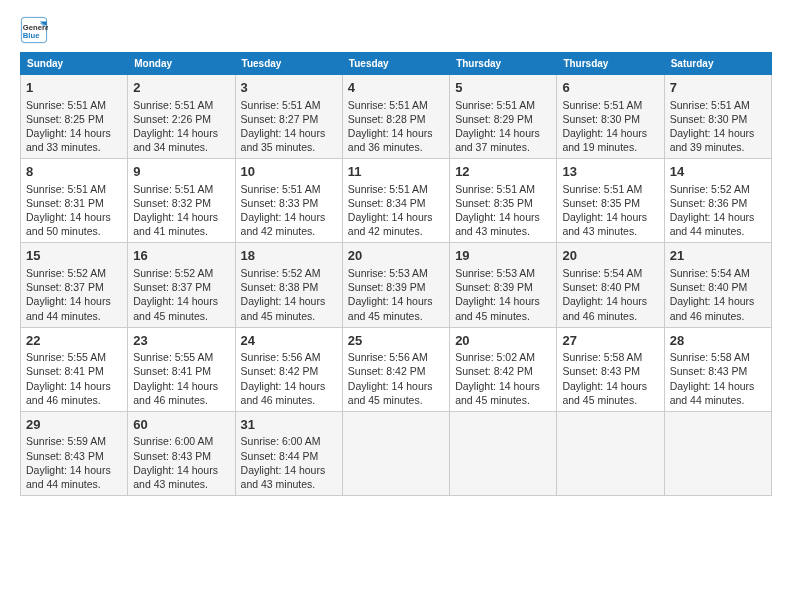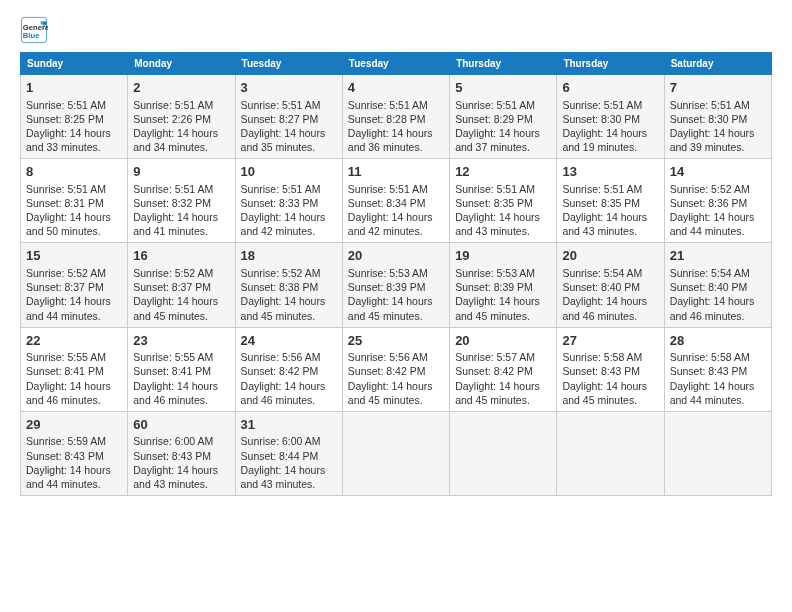--- a/index.html
+++ b/index.html
@@ -139,21 +139,21 @@
           <td><span class="day-num">20</span><span>Sunrise: 5:53 AM</span><br><span>Sunset: 8:39 PM</span><br><span>Daylight: 14 hours</span><br><span>and 45 minutes.</span></td>
           <td><span class="day-num">19</span><span>Sunrise: 5:53 AM</span><br><span>Sunset: 8:39 PM</span><br><span>Daylight: 14 hours</span><br><span>and 45 minutes.</span></td>
           <td><span class="day-num">20</span><span>Sunrise: 5:54 AM</span><br><span>Sunset: 8:40 PM</span><br><span>Daylight: 14 hours</span><br><span>and 46 minutes.</span></td>
           <td><span class="day-num">21</span><span>Sunrise: 5:54 AM</span><br><span>Sunset: 8:40 PM</span><br><span>Daylight: 14 hours</span><br><span>and 46 minutes.</span></td>
         </tr>
         <tr>
           <td><span class="day-num">22</span><span>Sunrise: 5:55 AM</span><br><span>Sunset: 8:41 PM</span><br><span>Daylight: 14 hours</span><br><span>and 46 minutes.</span></td>
           <td><span class="day-num">23</span><span>Sunrise: 5:55 AM</span><br><span>Sunset: 8:41 PM</span><br><span>Daylight: 14 hours</span><br><span>and 46 minutes.</span></td>
           <td><span class="day-num">24</span><span>Sunrise: 5:56 AM</span><br><span>Sunset: 8:42 PM</span><br><span>Daylight: 14 hours</span><br><span>and 46 minutes.</span></td>
           <td><span class="day-num">25</span><span>Sunrise: 5:56 AM</span><br><span>Sunset: 8:42 PM</span><br><span>Daylight: 14 hours</span><br><span>and 45 minutes.</span></td>
-          <td><span class="day-num">20</span><span>Sunrise: 5:57 AM</span><br><span>Sunset: 8:42 PM</span><br><span>Daylight: 14 hours</span><br><span>and 45 minutes.</span></td>
+          <td><span class="day-num">20</span><span>Sunrise: 5:02 AM</span><br><span>Sunset: 8:42 PM</span><br><span>Daylight: 14 hours</span><br><span>and 45 minutes.</span></td>
           <td><span class="day-num">27</span><span>Sunrise: 5:58 AM</span><br><span>Sunset: 8:43 PM</span><br><span>Daylight: 14 hours</span><br><span>and 45 minutes.</span></td>
           <td><span class="day-num">28</span><span>Sunrise: 5:58 AM</span><br><span>Sunset: 8:43 PM</span><br><span>Daylight: 14 hours</span><br><span>and 44 minutes.</span></td>
         </tr>
         <tr>
           <td><span class="day-num">29</span><span>Sunrise: 5:59 AM</span><br><span>Sunset: 8:43 PM</span><br><span>Daylight: 14 hours</span><br><span>and 44 minutes.</span></td>
           <td><span class="day-num">60</span><span>Sunrise: 6:00 AM</span><br><span>Sunset: 8:43 PM</span><br><span>Daylight: 14 hours</span><br><span>and 43 minutes.</span></td>
           <td><span class="day-num">31</span><span>Sunrise: 6:00 AM</span><br><span>Sunset: 8:44 PM</span><br><span>Daylight: 14 hours</span><br><span>and 43 minutes.</span></td>
           <td class="cell-empty"></td>
           <td class="cell-empty"></td>
           <td class="cell-empty"></td>

